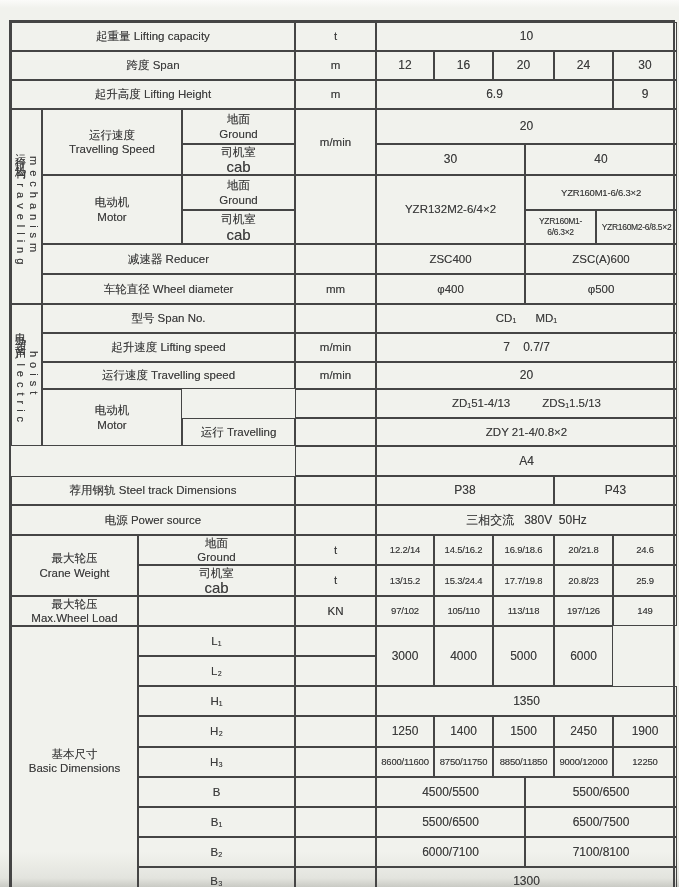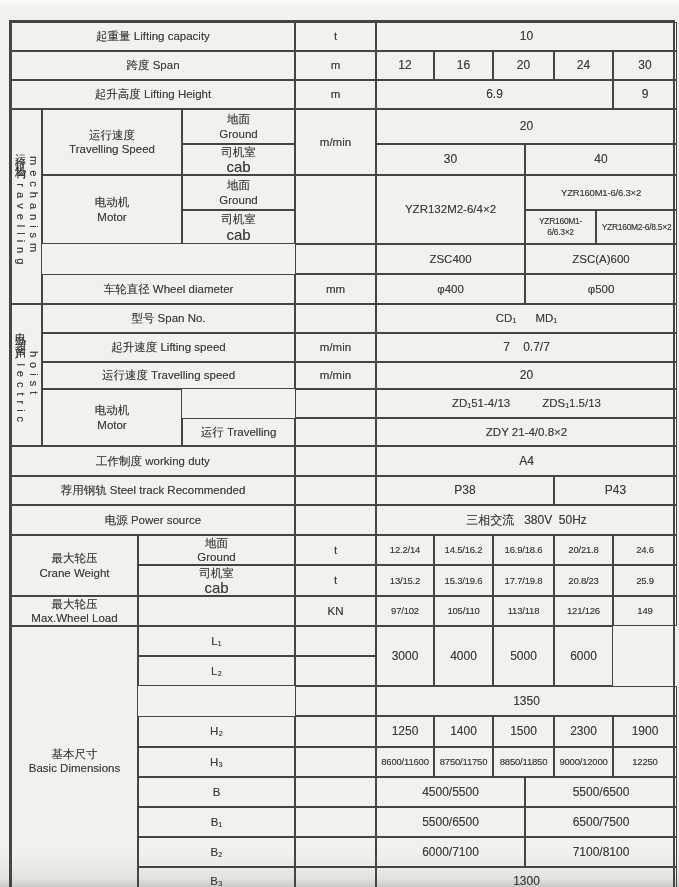--- a/index.html
+++ b/index.html
@@ -97,20 +97,21 @@
     <div class="c" style="grid-area:6/5/8/6"></div>
     <div class="c" style="grid-area:6/6/8/9">YZR132M2-6/4×2</div>
     <div class="c sm" style="grid-area:6/9/7/13">YZR160M1-6/6.3×2</div>
     <div class="c stack" style="grid-area:7/4/8/5">
       <span class="zh">司机室</span>
       <span class="cab-en">cab</span>
     </div>
     <div class="c xs" style="grid-area:7/9/8/11">YZR160M1-6/6.3×2</div>
     <div class="c xs" style="grid-area:7/11/8/13">YZR160M2-6/8.5×2</div>
 
+    <div class="c" style="grid-area:8/2/9/5">减速器 Reducer</div>
     <div class="c" style="grid-area:8/5/9/6"></div>
     <div class="c" style="grid-area:8/6/9/9">ZSC400</div>
     <div class="c" style="grid-area:8/9/9/13">ZSC(A)600</div>
 
     <div class="c" style="grid-area:9/5/10/6">mm</div>
     <div class="c" style="grid-area:9/2/10/5">车轮直径 Wheel diameter</div>
     <div class="c" style="grid-area:9/6/10/9">φ400</div>
     <div class="c" style="grid-area:9/9/10/13">φ500</div>
 
     <div class="c" style="grid-area:10/1/15/2">
@@ -132,25 +133,24 @@
     <div class="c stack" style="grid-area:13/2/15/4">
       <span class="zh">电动机</span>
       <span>Motor</span>
     </div>
     <div class="c" style="grid-area:13/5/14/6"></div>
     <div class="c pre" style="grid-area:13/6/14/13">ZD₁51-4/13          ZDS₁1.5/13</div>
     <div class="c" style="grid-area:14/4/15/5">运行 Travelling</div>
     <div class="c" style="grid-area:14/5/15/6"></div>
     <div class="c" style="grid-area:14/6/15/13">ZDY 21-4/0.8×2</div>
 
-    <div class="c" style="grid-area:15/1/16/5">工作制度 working duty</div>
     <div class="c" style="grid-area:15/5/16/6"></div>
     <div class="c vals" style="grid-area:15/6/16/13">A4</div>
 
-    <div class="c" style="grid-area:16/1/17/5">荐用钢轨 Steel track Recommended</div>
+    <div class="c" style="grid-area:16/1/17/5">荐用钢轨 Steel track Dimensions</div>
     <div class="c" style="grid-area:16/5/17/6"></div>
     <div class="c vals" style="grid-area:16/6/17/10">P38</div>
     <div class="c vals" style="grid-area:16/10/17/13">P43</div>
 
     <div class="c" style="grid-area:17/1/18/5">电源 Power source</div>
     <div class="c" style="grid-area:17/5/18/6"></div>
     <div class="c pre vals" style="grid-area:17/6/18/13">三相交流   380V  50Hz</div>
 
     <div class="c stack" style="grid-area:18/1/20/3">
       <span class="zh">最大轮压</span>
@@ -165,57 +165,58 @@
     <div class="c sm" style="grid-area:18/7/19/8">14.5/16.2</div>
     <div class="c sm" style="grid-area:18/8/19/10">16.9/18.6</div>
     <div class="c sm" style="grid-area:18/10/19/12">20/21.8</div>
     <div class="c sm" style="grid-area:18/12/19/13">24.6</div>
     <div class="c stack" style="grid-area:19/3/20/5">
       <span class="zh">司机室</span>
       <span class="cab-en">cab</span>
     </div>
     <div class="c" style="grid-area:19/5/20/6">t</div>
     <div class="c sm" style="grid-area:19/6/20/7">13/15.2</div>
-    <div class="c sm" style="grid-area:19/7/20/8">15.3/19.6</div>
+    <div class="c sm" style="grid-area:19/7/20/8">15.3/24.4</div>
     <div class="c sm" style="grid-area:19/8/20/10">17.7/19.8</div>
     <div class="c sm" style="grid-area:19/10/20/12">20.8/23</div>
     <div class="c sm" style="grid-area:19/12/20/13">25.9</div>
 
     <div class="c stack" style="grid-area:20/1/21/3">
       <span class="zh">最大轮压</span>
       <span>Max.Wheel Load</span>
     </div>
     <div class="c" style="grid-area:20/3/21/5"></div>
     <div class="c" style="grid-area:20/5/21/6">KN</div>
     <div class="c sm" style="grid-area:20/6/21/7">97/102</div>
     <div class="c sm" style="grid-area:20/7/21/8">105/110</div>
     <div class="c sm" style="grid-area:20/8/21/10">113/118</div>
-    <div class="c sm" style="grid-area:20/10/21/12">121/126</div>
+    <div class="c sm" style="grid-area:20/10/21/12">197/126</div>
     <div class="c sm" style="grid-area:20/12/21/13">149</div>
 
     <div class="c stack" style="grid-area:21/1/30/3">
       <span class="zh">基本尺寸</span>
       <span>Basic Dimensions</span>
     </div>
     <div class="c" style="grid-area:21/3/22/5">L₁</div>
     <div class="c" style="grid-area:21/5/22/6"></div>
     <div class="c vals" style="grid-area:21/6/23/7">3000</div>
     <div class="c vals" style="grid-area:21/7/23/8">4000</div>
     <div class="c vals" style="grid-area:21/8/23/10">5000</div>
     <div class="c vals" style="grid-area:21/10/23/12">6000</div>
     <div class="c" style="grid-area:22/3/23/5">L₂</div>
     <div class="c" style="grid-area:22/5/23/6"></div>
+    <div class="c" style="grid-area:23/3/24/5">H₁</div>
     <div class="c" style="grid-area:23/5/24/6"></div>
     <div class="c vals" style="grid-area:23/6/24/13">1350</div>
     <div class="c" style="grid-area:24/3/25/5">H₂</div>
     <div class="c" style="grid-area:24/5/25/6"></div>
     <div class="c vals" style="grid-area:24/6/25/7">1250</div>
     <div class="c vals" style="grid-area:24/7/25/8">1400</div>
     <div class="c vals" style="grid-area:24/8/25/10">1500</div>
-    <div class="c vals" style="grid-area:24/10/25/12">2300</div>
+    <div class="c vals" style="grid-area:24/10/25/12">2450</div>
     <div class="c vals" style="grid-area:24/12/25/13">1900</div>
     <div class="c" style="grid-area:25/3/26/5">H₃</div>
     <div class="c" style="grid-area:25/5/26/6"></div>
     <div class="c sm" style="grid-area:25/6/26/7">8600/11600</div>
     <div class="c sm" style="grid-area:25/7/26/8">8750/11750</div>
     <div class="c sm" style="grid-area:25/8/26/10">8850/11850</div>
     <div class="c sm" style="grid-area:25/10/26/12">9000/12000</div>
     <div class="c sm" style="grid-area:25/12/26/13">12250</div>
     <div class="c" style="grid-area:26/3/27/5">B</div>
     <div class="c" style="grid-area:26/5/27/6"></div>

